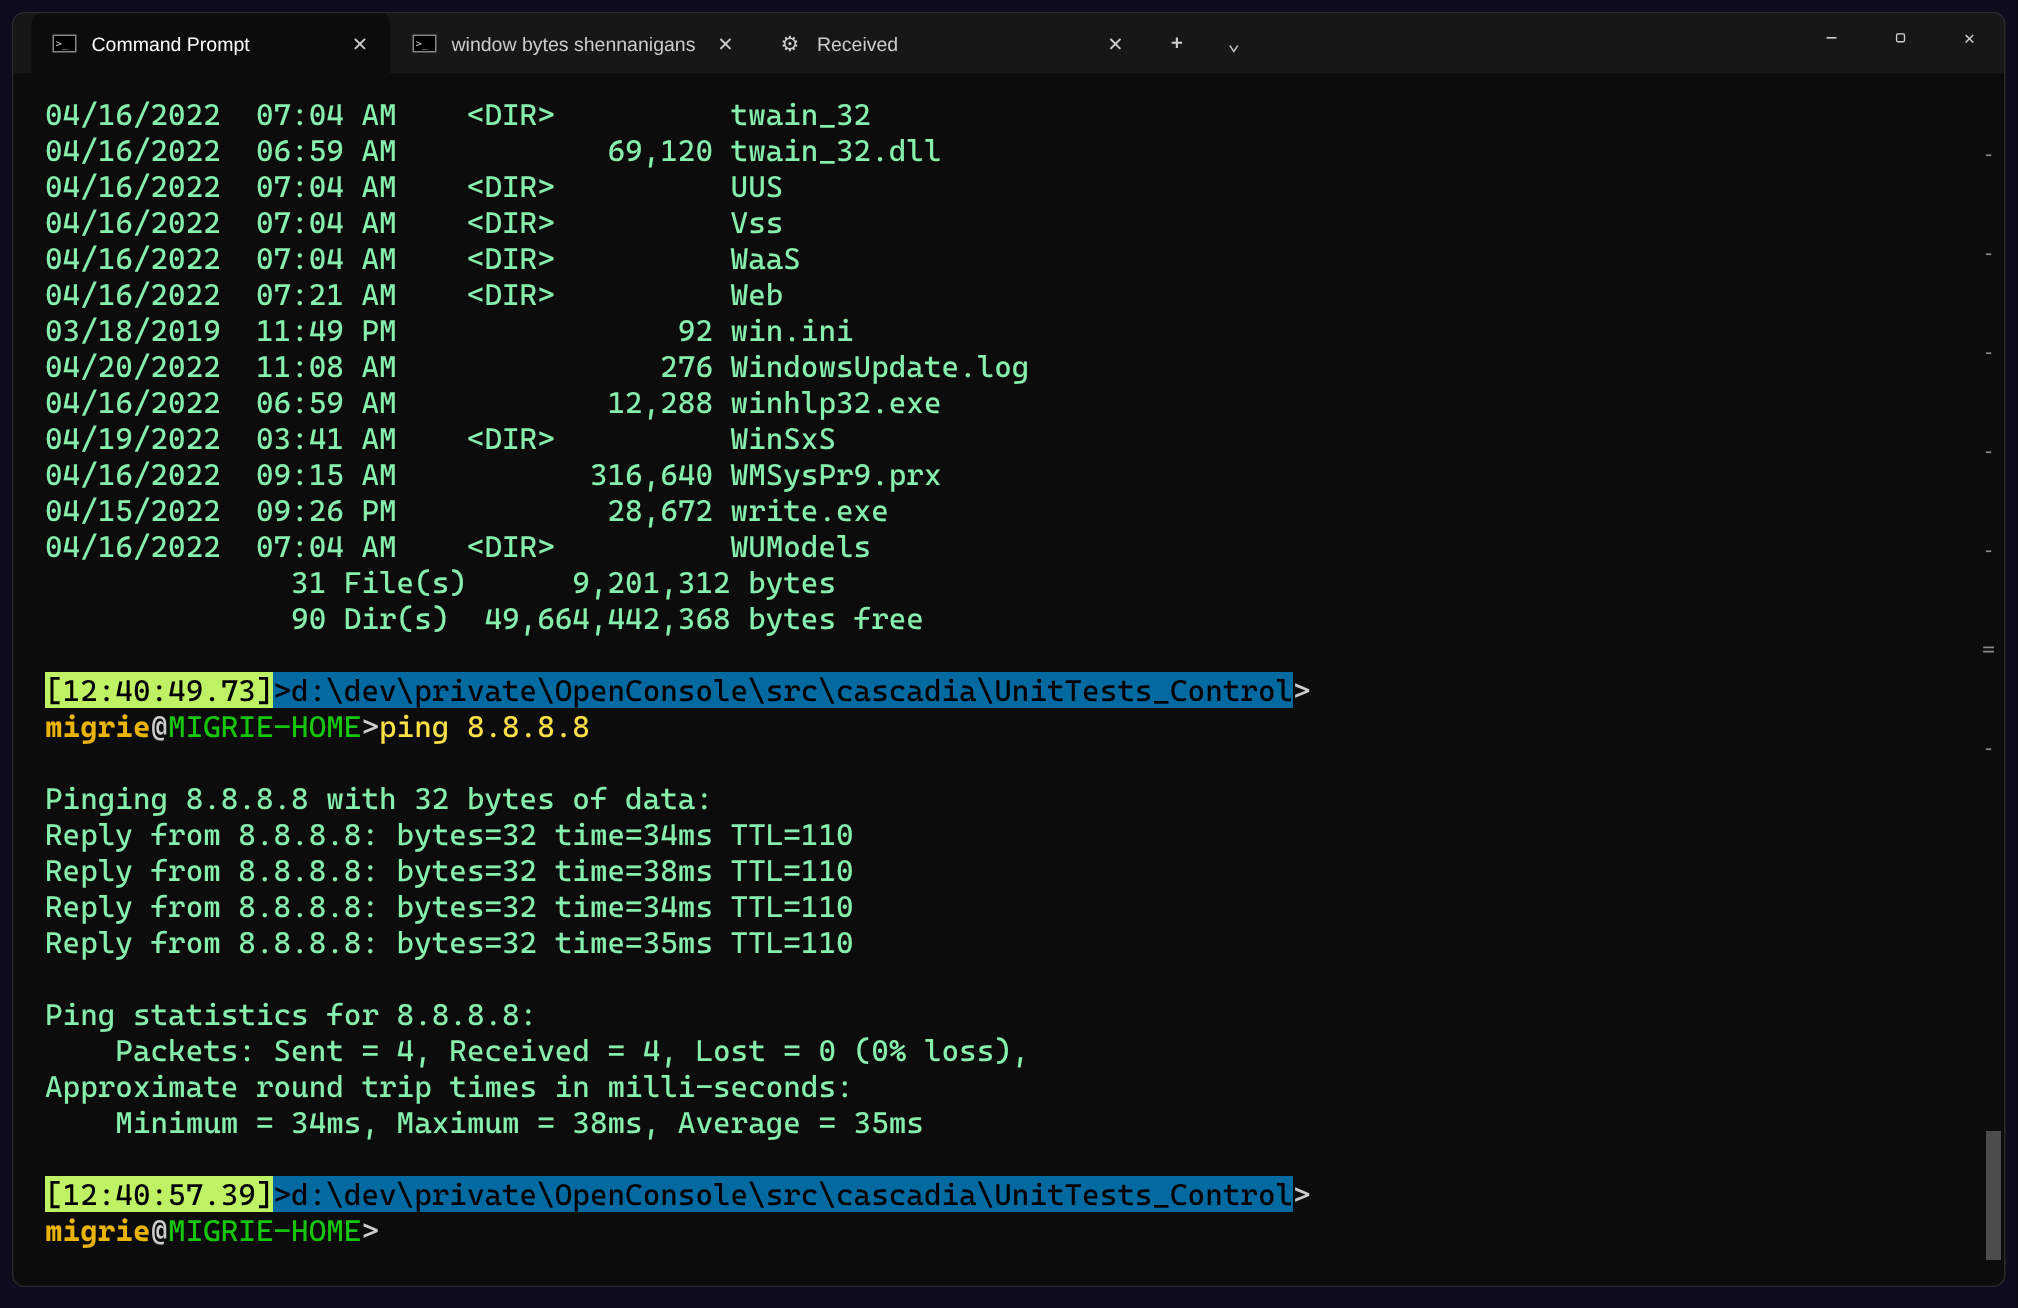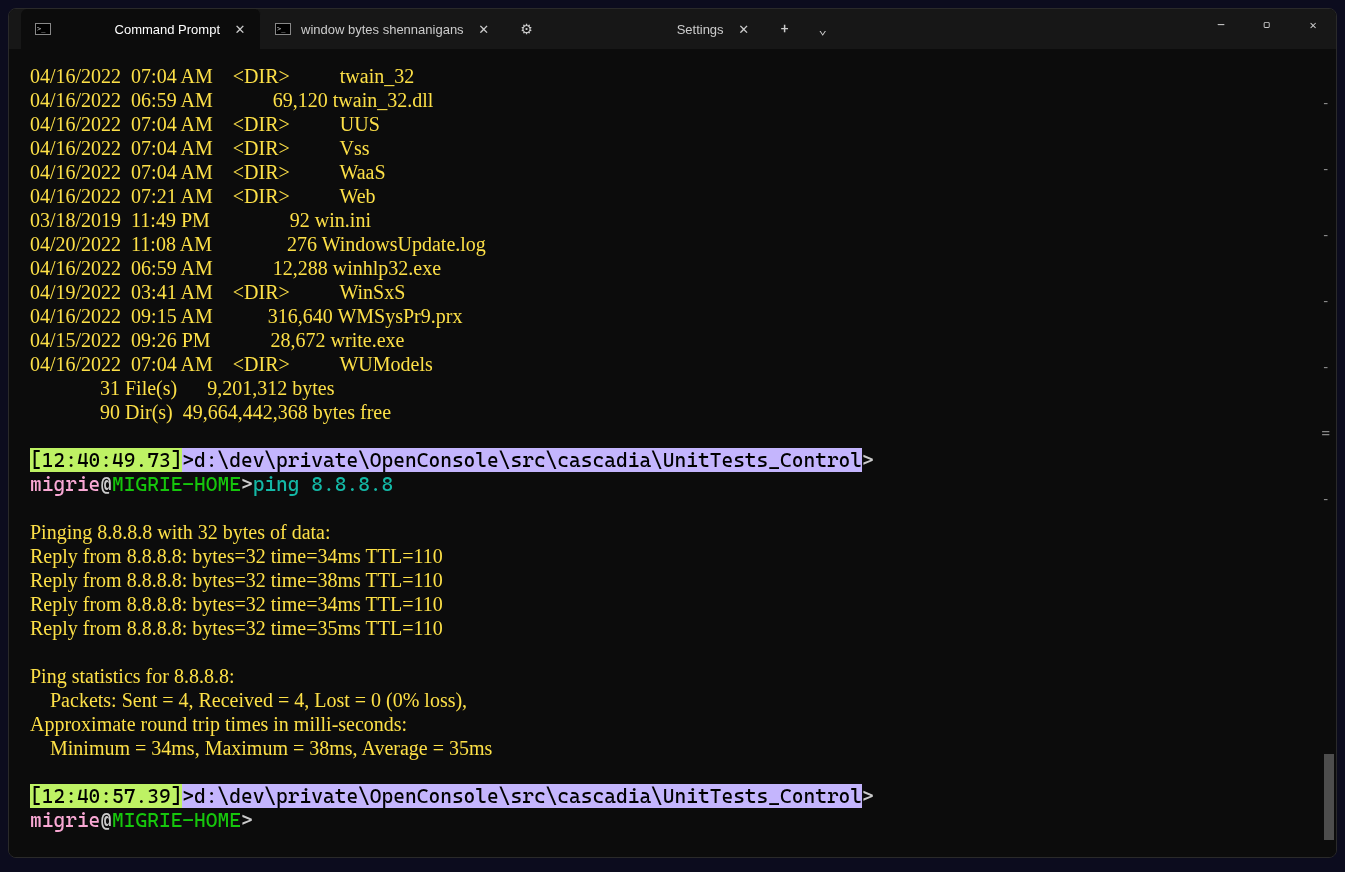--- a/index.html
+++ b/index.html
@@ -58,21 +58,21 @@
     display: inline-flex;
     align-items: center;
     justify-content: center;
     font-size: 11px;
   }
   .cmd-icon-box {
     width:16px; height:12px; background:#000; border:1px solid #888;
     display:flex;align-items:center;justify-content:flex-start;padding-left:1px;
     font-size:7px;color:#ccc;font-family:monospace;line-height:1;
   }
-  .tab-label { flex: 1; white-space: nowrap; overflow: hidden; text-overflow: ellipsis; text-align: right; }
+  .tab-label { flex: 1; white-space: nowrap; overflow: hidden; text-overflow: ellipsis; }
   .tab-close {
     width: 20px; height: 20px;
     display: flex; align-items: center; justify-content: center;
     font-size: 13px; color: #ccc; border-radius: 3px;
     cursor:pointer;
   }
   .tab-actions {
     display: flex; align-items: center;
   }
   .tab-btn {
@@ -96,29 +96,29 @@
     top: 40px; left: 0; right: 0; bottom: 0;
     background: #0c0c0c;
     color: #cccccc;
     font-size: 20px;
     line-height: 24px;
     padding: 15px 5px 5px 21px;
     white-space: pre;
     font-family: 'Cascadia Code','Cascadia Mono','Consolas',monospace;
     overflow:hidden;
   }
-  .dir-line { color: #fde047; font-family: Liberation Serif, serif; }
+  .dir-line { color: #86efac; }
   .prompt-line { }
   .ts-bracket { background: #bef264; color: #000; }
-  .path-hl { background: #c4b5fd; color: #000; }
+  .path-hl { background: #0369a1; color: #000; }
   .gt { color: #ccc; }
-  .user { color: #f9a8d4; }
+  .user { color: #eab308; font-weight: bold; }
   .at { color: #ccc; }
   .host { color: #16c60c; }
-  .cmd { color: #14b8a6; }
+  .cmd { color: #fde047; }
 
   .scrollbar {
     position: absolute;
     right: 2px;
     top: 745px;
     width: 10px;
     height: 86px;
     background: #4d4d4d;
     border-radius: 0;
   }
@@ -151,21 +151,21 @@
         </div>
         <div class="tab">
           <span class="tab-icon">
             <span class="cmd-icon-box">&gt;_</span>
           </span>
           <span class="tab-label">window bytes shennanigans</span>
           <span class="tab-close">✕</span>
         </div>
         <div class="tab">
           <span class="tab-icon settings-gear">⚙</span>
-          <span class="tab-label">Settings</span>
+          <span class="tab-label">Received</span>
           <span class="tab-close">✕</span>
         </div>
       </div>
     <div class="tab-actions">
       <div class="tab-btn">+</div>
       <div class="tab-btn chevron">⌄</div>
     </div>
     <div class="window-controls">
       <div class="win-btn">—</div>
       <div class="win-btn">▢</div>

